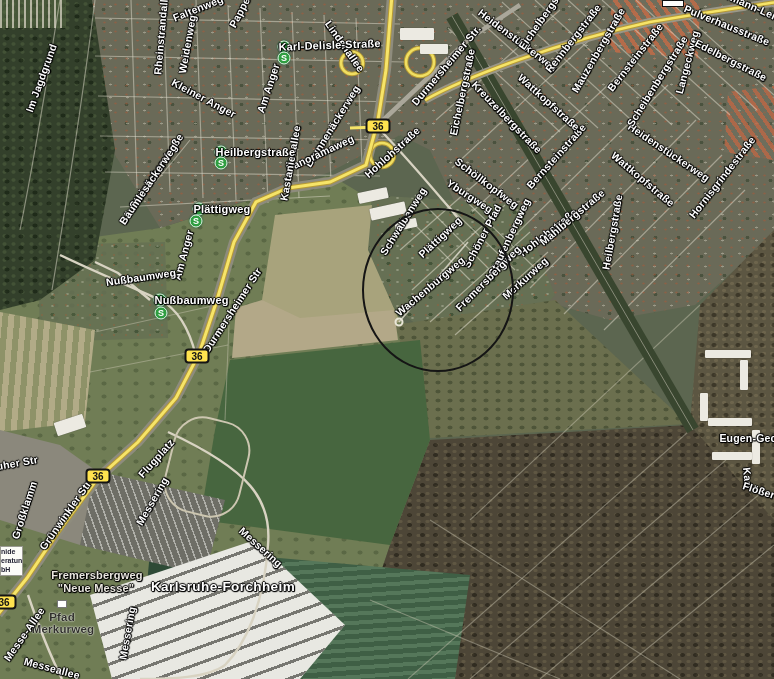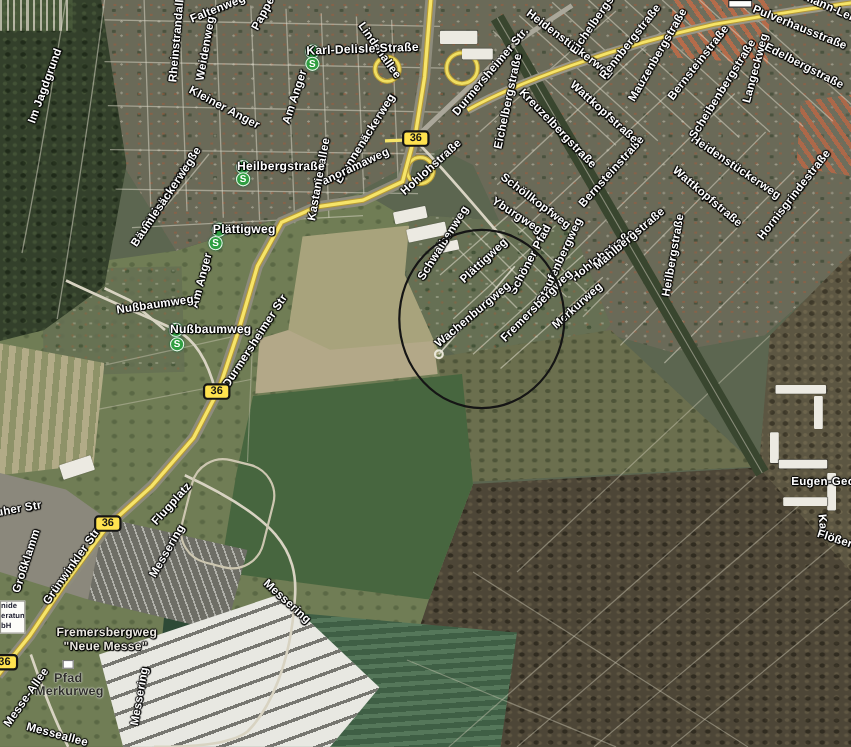--- a/index.html
+++ b/index.html
@@ -272,20 +272,21 @@
       <div class="lbl" style="left: 430px; top: 286px; transform: translate(-50%, -50%) rotate(-40deg);">Wachenburgweg</div>
       <div class="lbl" style="left: 488px; top: 278px; transform: translate(-50%, -50%) rotate(-45deg);">Fremersbergweg</div>
       <div class="lbl" style="left: 525px; top: 278px; transform: translate(-50%, -50%) rotate(-42deg);">Merkurweg</div>
       <div class="lbl" style="left: 156px; top: 458px; transform: translate(-50%, -50%) rotate(-48deg);">Flugplatz</div>
       <div class="lbl" style="left: 152px; top: 501px; transform: translate(-50%, -50%) rotate(-60deg);">Messering</div>
       <div class="lbl" style="left: 127px; top: 633px; transform: translate(-50%, -50%) rotate(-80deg);">Messering</div>
       <div class="lbl" style="left: 261px; top: 547px; transform: translate(-50%, -50%) rotate(42deg);">Messering</div>
       <div class="lbl" style="left: 65px; top: 515px; transform: translate(-50%, -50%) rotate(-55deg);">Grünwinkler Str</div>
       <div class="lbl" style="left: 24px; top: 510px; transform: translate(-50%, -50%) rotate(-72deg);">Großklamm</div>
       <div class="lbl" style="left: 15px; top: 463px; transform: translate(-50%, -50%) rotate(-10deg);">ruher Str</div>
+      <div class="lbl town" style="left: 223px; top: 586px; transform: translate(-50%, -50%) rotate(0deg);">Karlsruhe-Forchheim</div>
       <div class="lbl district" style="left: 97px; top: 575px; transform: translate(-50%, -50%) rotate(0deg);">Fremersbergweg</div>
       <div class="lbl district" style="left: 96px; top: 588px; transform: translate(-50%, -50%) rotate(0deg);">"Neue Messe"</div>
       <div class="lbl dark" style="left: 62px; top: 617px; transform: translate(-50%, -50%) rotate(0deg);">Pfad</div>
       <div class="lbl dark" style="left: 63px; top: 629px; transform: translate(-50%, -50%) rotate(0deg);">Merkurweg</div>
       <div class="lbl" style="left: 24px; top: 634px; transform: translate(-50%, -50%) rotate(-55deg);">Messe-Allee</div>
       <div class="lbl" style="left: 52px; top: 668px; transform: translate(-50%, -50%) rotate(15deg);">Messeallee</div>
       <div class="lbl" style="left: 748px; top: 438px; transform: translate(-50%, -50%) rotate(0deg);">Eugen-Gec</div>
       <div class="lbl" style="left: 748px; top: 478px; transform: translate(-50%, -50%) rotate(85deg);">Karl</div>
       <div class="lbl" style="left: 759px; top: 490px; transform: translate(-50%, -50%) rotate(18deg);">Flößer</div>
       <div class="badge" style="left: 378px; top: 126px; transform: translate(-50%, -50%) rotate(0deg);">36</div>

